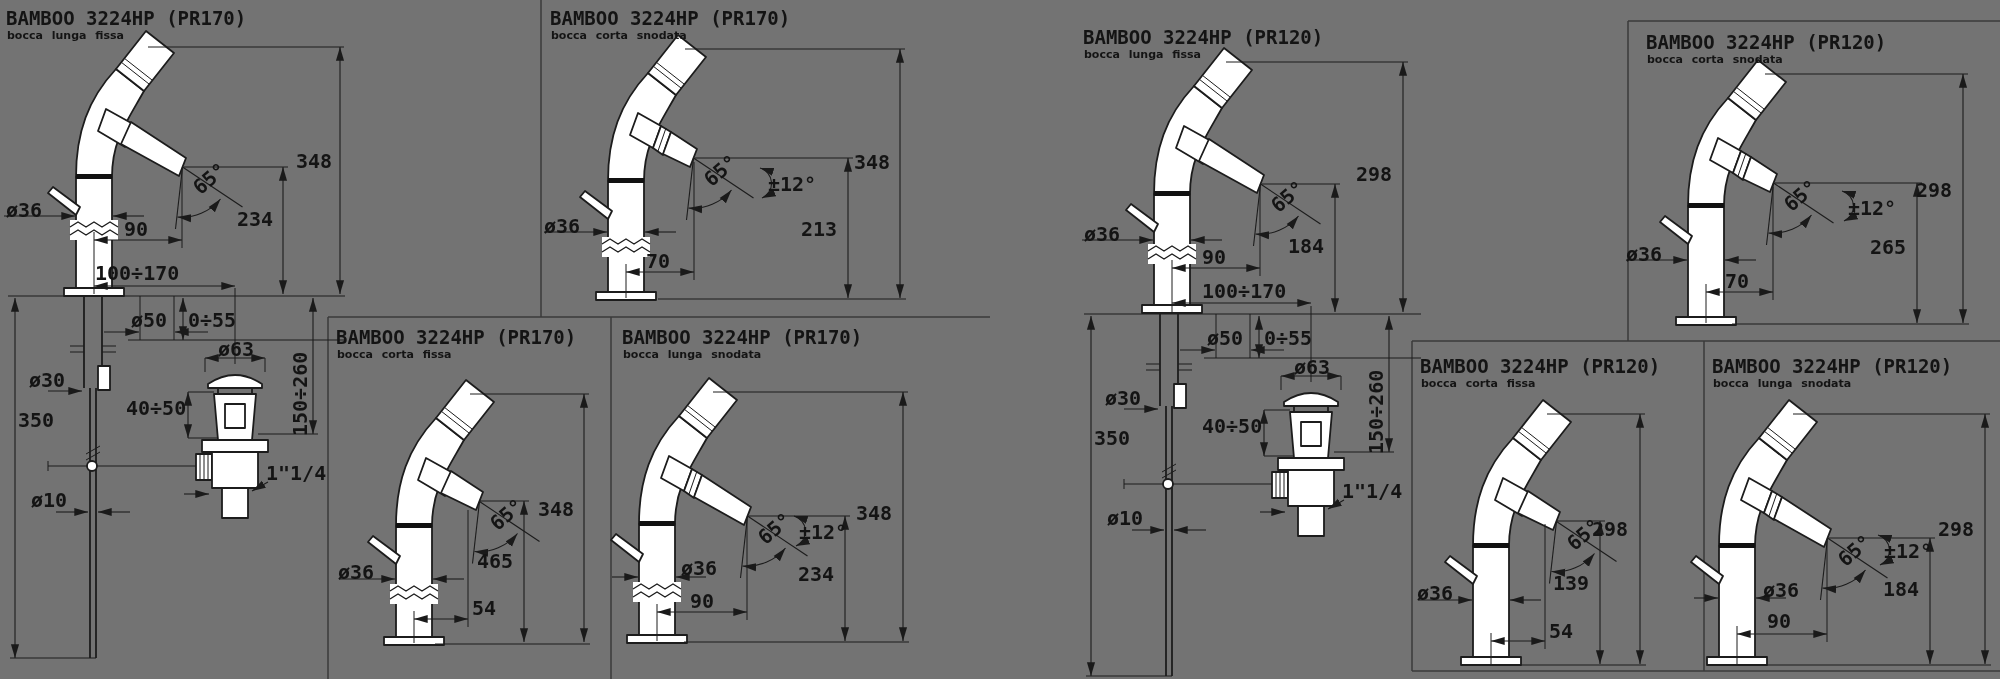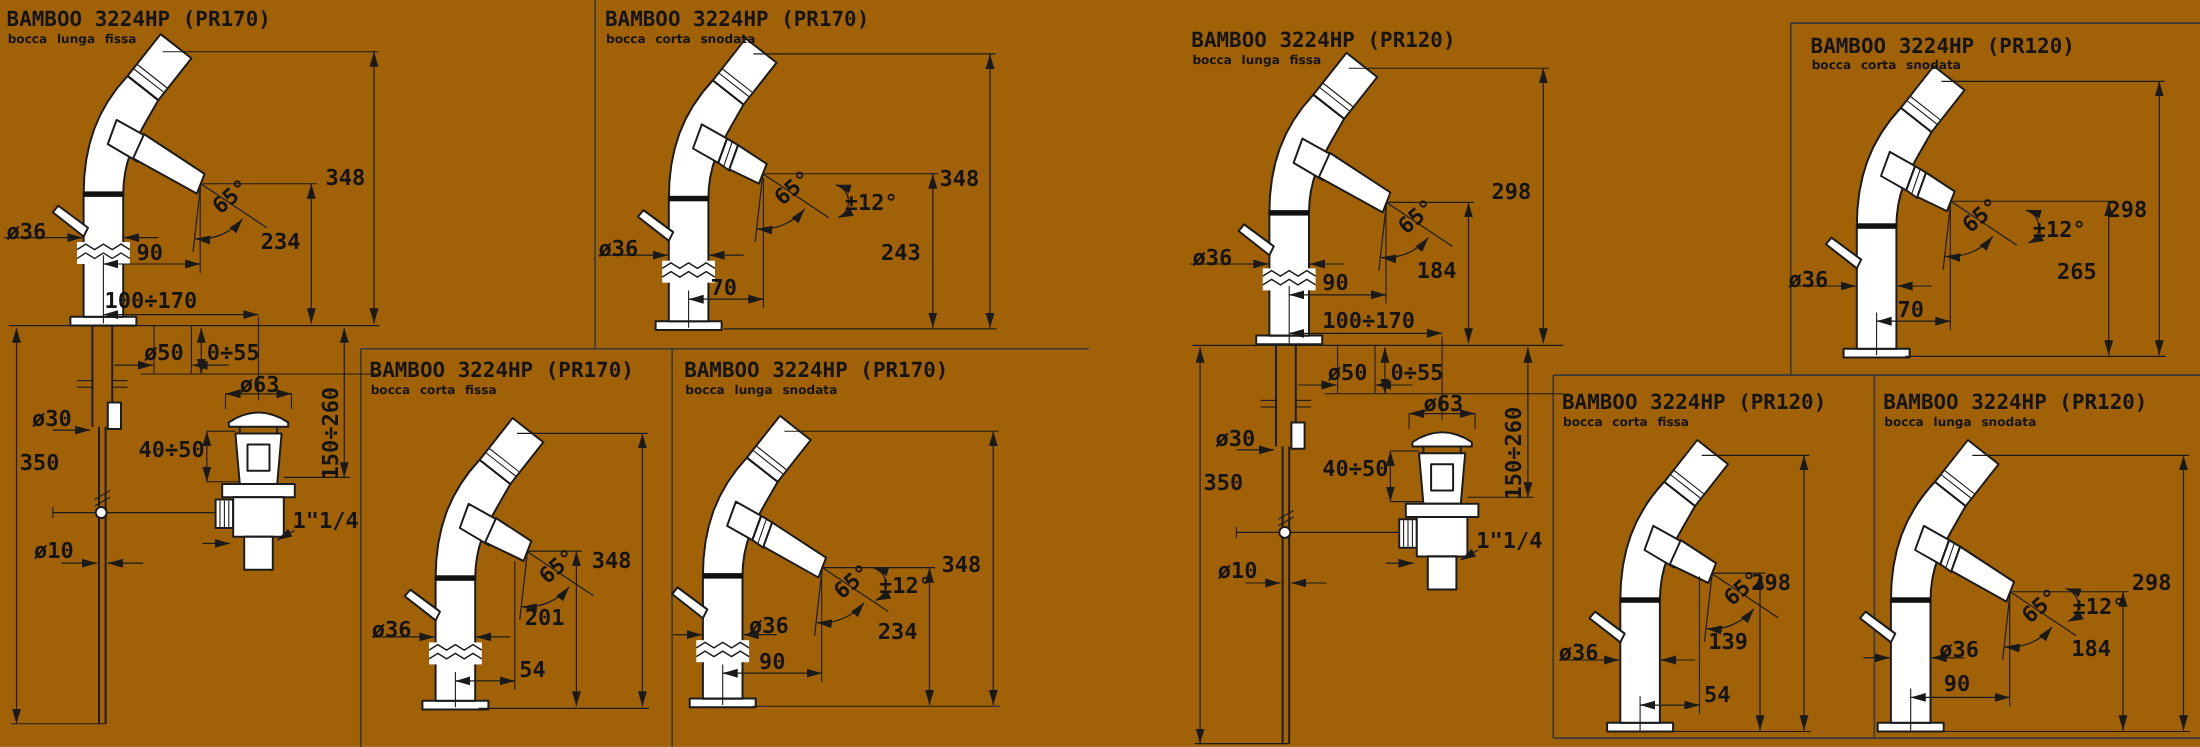--- a/index.html
+++ b/index.html
@@ -1,16 +1,16 @@
 <!DOCTYPE html>
 <html><head>
 <meta charset="utf-8">
 <style>
   html,body{margin:0;padding:0;background:#fff;}
-  #page{position:relative;width:2000px;height:679px;background:#a16207;overflow:hidden;
+  #page{position:relative;width:2000px;height:679px;background:#737373;overflow:hidden;
         font-family:"DejaVu Sans Mono", monospace;color:#141414;}
   #art{position:absolute;left:0;top:0;}
   .ol{stroke:#1c1c1c;stroke-width:1.8;fill:#fff;stroke-linejoin:round;}
   .fl{fill:#111;stroke:none;}
   .dl{stroke:#1c1c1c;stroke-width:1.1;fill:none;}
   .tl{stroke:#1c1c1c;stroke-width:1;fill:none;}
   .bz{stroke:#1c1c1c;stroke-width:1.3;fill:none;}
   .wh{fill:#fff;stroke:none;}
   .bd{stroke:#3a3a3a;stroke-width:1.5;fill:none;}
   .ttl{position:absolute;font:700 19px "DejaVu Sans Mono",monospace;letter-spacing:0px;white-space:nowrap;}
@@ -308,28 +308,28 @@
 <div class="dim" style="left:188px;top:308px">0÷55</div>
 <div class="dim" style="left:218px;top:337px">ø63</div>
 <div class="dim" style="left:29px;top:368px">ø30</div>
 <div class="dim" style="left:126px;top:396px">40÷50</div>
 <div class="dim" style="left:18px;top:408px">350</div>
 <div class="dim rot90" style="left:288px;top:436px">150÷260</div>
 <div class="dim" style="left:266px;top:461px">1"1/4</div>
 <div class="dim" style="left:31px;top:488px">ø10</div>
 
 <div class="dim" style="left:854px;top:150px">348</div>
-<div class="dim" style="left:801px;top:217px">243</div>
+<div class="dim" style="left:801px;top:217px">213</div>
 <div class="dim" style="left:646px;top:249px">70</div>
 <div class="dim" style="left:544px;top:214px">ø36</div>
 <div class="dim ang" style="left:699px;top:173px">65°</div>
 <div class="dim" style="left:768px;top:172px">±12°</div>
 
 <div class="dim" style="left:538px;top:497px">348</div>
-<div class="dim" style="left:477px;top:549px">201</div>
+<div class="dim" style="left:477px;top:549px">465</div>
 <div class="dim" style="left:472px;top:596px">54</div>
 <div class="dim" style="left:338px;top:560px">ø36</div>
 <div class="dim ang" style="left:485px;top:517px">65°</div>
 
 <div class="dim" style="left:856px;top:501px">348</div>
 <div class="dim" style="left:798px;top:562px">234</div>
 <div class="dim" style="left:690px;top:589px">90</div>
 <div class="dim" style="left:681px;top:556px">ø36</div>
 <div class="dim ang" style="left:753px;top:531px">65°</div>
 <div class="dim" style="left:799px;top:520px">±12°</div>

